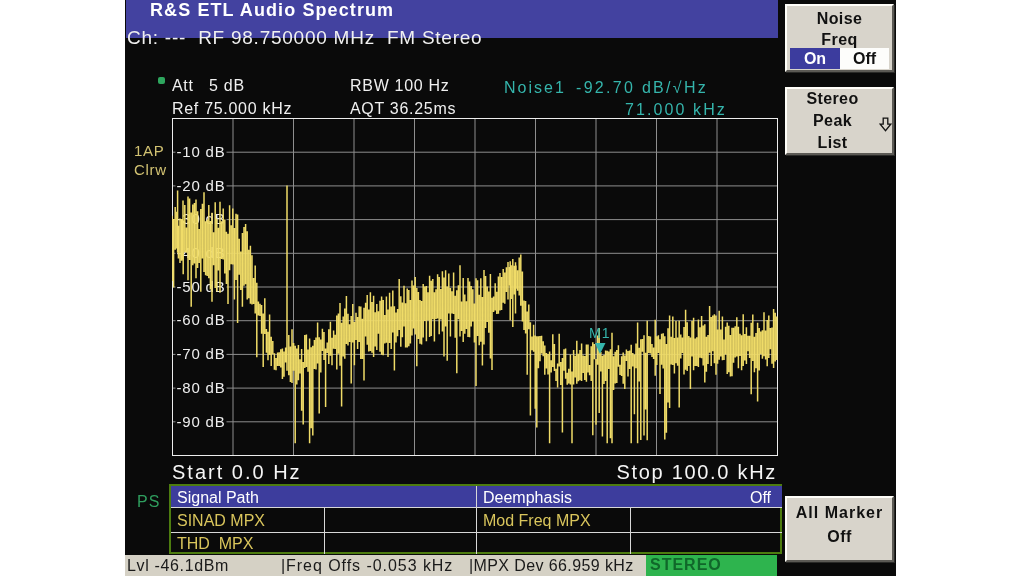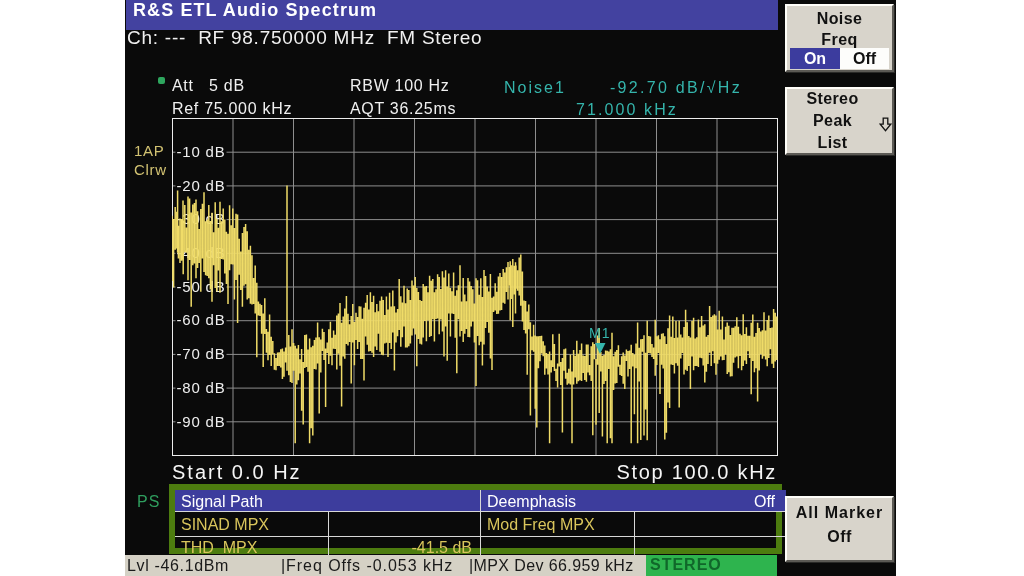--- a/index.html
+++ b/index.html
@@ -1,43 +1,43 @@
 <!DOCTYPE html>
 <html><head><meta charset="utf-8"><style>
 * { margin:0; padding:0; box-sizing:border-box; }
 html,body { width:1024px; height:576px; background:#ffffff; position:relative; overflow:hidden;
   font-family:"Liberation Sans", sans-serif; }
 .abs { position:absolute; }
 .panel { left:125px; top:0; width:771px; height:576px; background:#0a0a0a; }
-.titlebar { left:126px; top:0; width:652px; height:30px; background:#4342a0; color:#fff;
-  font-size:18px; font-weight:bold; line-height:20px; padding-left:7px; letter-spacing:1.1px; }
+.titlebar { left:126px; top:0; width:652px; height:38px; background:#4342a0; color:#fff;
+  font-size:18px; font-weight:bold; line-height:20px; padding-left:24px; letter-spacing:1.1px; }
 .chline { left:127px; top:27px; color:#f0f0f0; font-size:19px; letter-spacing:0.75px; white-space:pre; }
 .set { color:#f0f0f0; font-size:16px; letter-spacing:0.7px; white-space:pre; }
 .cy { color:#35b5ac; }
 .yel { color:#d9c55c; }
 .startstop { color:#f6f6f6; font-size:20px; }
 .btn { position:absolute; left:785px; width:109px; background:#d8d4cb;
   border-top:2px solid #fffef9; border-left:2px solid #fffef9;
   border-right:2px solid #5c5a55; border-bottom:2px solid #5c5a55;
   box-shadow:1px 1px 0 #2a2a28; color:#111; font-weight:bold; font-size:16px; text-align:center; }
 .cell { position:absolute; line-height:21px; white-space:pre; font-size:16px; }
 </style></head>
 <body>
 <div class="abs panel"></div>
 <div class="abs titlebar">R&amp;S ETL Audio Spectrum</div>
 <div class="abs chline">Ch: ---  RF 98.750000 MHz  FM Stereo</div>
 
 <div class="abs" style="left:158px;top:77px;width:7px;height:7px;background:#2ea65e;border-radius:2px"></div>
 <div class="abs set" style="left:172px;top:77px">Att   5 dB</div>
 <div class="abs set" style="left:350px;top:77px">RBW 100 Hz</div>
 <div class="abs set cy" style="left:504px;top:79px;letter-spacing:2px">Noise1</div>
-<div class="abs set cy" style="left:576px;top:79px;width:200px;text-align:center;letter-spacing:2.3px">-92.70 dB/√Hz</div>
+<div class="abs set cy" style="left:576px;top:79px;width:200px;text-align:left;letter-spacing:2.3px">-92.70 dB/√Hz</div>
 <div class="abs set" style="left:172px;top:100px">Ref 75.000 kHz</div>
 <div class="abs set" style="left:350px;top:100px">AQT 36.25ms</div>
-<div class="abs set cy" style="left:576px;top:101px;width:200px;text-align:left;letter-spacing:2.1px">71.000 kHz</div>
+<div class="abs set cy" style="left:576px;top:101px;width:200px;text-align:center;letter-spacing:2.1px">71.000 kHz</div>
 
 <div class="abs set" style="left:134px;top:142px;font-size:15px;font-weight:normal;color:#d2c272">1AP</div>
 <div class="abs set" style="left:134px;top:161px;font-size:15px;font-weight:normal;color:#d2c272">Clrw</div>
 <div class="abs set" style="left:137px;top:493px;font-size:16px;font-weight:normal;color:#2f9e5e;letter-spacing:1.2px">PS</div>
 
 <svg class="abs" style="left:172px;top:118px" width="606" height="338" viewBox="0 0 606 338">
 <rect x="0.5" y="0.5" width="605" height="337" fill="none" stroke="#ededed"></rect>
 <line x1="61.0" y1="1" x2="61.0" y2="337" stroke="#8e8e8e"></line>
     <line x1="121.5" y1="1" x2="121.5" y2="337" stroke="#8e8e8e"></line>
     <line x1="182.0" y1="1" x2="182.0" y2="337" stroke="#8e8e8e"></line>
@@ -75,29 +75,28 @@
     <rect x="3.5" y="294" width="51" height="16" fill="#0a0a0a"></rect>
     <text x="4.5" y="308.5" fill="#eeeeee" font-size="15" letter-spacing="0.8" font-family="Liberation Sans">-90 dB</text>
 <path d="M0.0 97.7L0.0 162.9M1.6 101.0L1.6 169.5M3.2 89.1L3.2 131.8M4.8 93.8L4.8 130.6M5.6 72.5L5.6 134.8M6.4 107.7L6.4 140.4M8.0 100.6L8.0 144.9M9.6 101.0L9.6 142.8M11.0 82.6L11.0 141.5M11.2 102.5L11.2 156.2M12.8 86.9L12.8 134.3M14.4 109.4L14.4 134.7M16.0 78.6L16.0 162.2M17.6 80.5L17.6 142.1M19.2 94.4L19.2 188.7M20.8 86.4L20.8 147.2M22.4 85.1L22.4 145.6M24.0 81.4L24.0 160.3M25.6 93.2L25.6 150.1M27.2 111.1L27.2 145.1M28.8 90.9L28.8 173.8M30.4 85.7L30.4 140.5M32.0 74.3L32.0 154.1M33.6 103.3L33.6 157.2M35.2 101.6L35.2 158.1M36.8 86.9L36.8 160.2M38.4 102.9L38.4 171.6M40.0 94.8L40.0 183.7M41.6 114.3L41.6 147.3M43.2 84.2L43.2 169.9M44.8 100.6L44.8 173.5M46.4 109.8L46.4 152.5M48.0 83.7L48.0 174.8M49.6 103.2L49.6 141.0M51.2 90.5L51.2 141.5M52.8 101.4L52.8 155.4M54.4 113.8L54.4 165.9M56.0 115.7L56.0 185.9M57.6 87.3L57.6 152.2M59.2 107.3L59.2 146.3M60.8 90.5L60.8 146.5M62.4 110.1L62.4 181.4M64.0 95.7L64.0 162.0M65.6 96.5L65.6 205.1M67.2 120.8L67.2 156.8M68.8 133.4L68.8 171.9M70.4 115.0L70.4 188.8M72.0 109.1L72.0 167.7M73.6 105.9L73.6 166.3M75.2 113.2L75.2 181.6M76.8 131.7L76.8 180.2M78.4 127.8L78.4 185.7M80.0 137.2L80.0 186.5M81.6 160.0L81.6 186.0M83.2 147.6L83.2 195.5M84.8 164.8L84.8 239.2M86.4 183.6L86.4 197.5M88.0 185.7L88.0 198.0M89.6 187.0L89.6 215.8M91.2 195.4L91.2 249.0M92.8 180.2L92.8 216.1M94.4 210.9L94.4 234.7M96.0 213.7L96.0 242.2M97.6 196.6L97.6 237.0M99.2 218.7L99.2 247.9M100.8 223.0L100.8 236.3M102.4 235.2L102.4 251.7M104.0 239.9L104.0 252.2M105.6 234.5L105.6 248.0M107.2 234.3L107.2 247.9M108.8 231.2L108.8 249.6M110.4 230.4L110.4 261.1M112.0 233.6L112.0 258.8M113.6 229.6L113.6 244.6M115.0 67.4L115.0 252.8M116.8 217.1L116.8 257.3M118.4 228.6L118.4 263.9M120.0 211.2L120.0 264.9M121.6 224.9L121.6 252.8M123.2 227.8L123.2 325.2M124.8 230.4L124.8 266.6M126.4 227.1L126.4 262.2M128.0 241.2L128.0 255.6M129.6 230.9L129.6 292.8M131.2 244.0L131.2 306.4M132.8 217.0L132.8 249.9M134.4 216.5L134.4 249.0M136.0 231.5L136.0 253.8M137.6 220.6L137.6 325.2M139.2 229.2L139.2 310.3M140.8 227.8L140.8 317.6M142.4 222.0L142.4 250.9M144.0 219.4L144.0 251.6M145.6 204.5L145.6 245.4M147.2 219.3L147.2 295.6M148.8 221.4L148.8 254.5M150.4 210.8L150.4 233.0M152.0 214.0L152.0 241.9M153.6 230.6L153.6 289.1M155.2 224.5L155.2 235.0M156.8 211.3L156.8 246.0M158.4 203.8L158.4 237.7M160.0 219.8L160.0 247.3M161.6 212.4L161.6 230.8M163.2 216.8L163.2 231.0M164.8 197.6L164.8 251.6M166.4 195.4L166.4 235.7M168.0 185.1L168.0 247.7M169.6 204.8L169.6 288.4M171.2 198.6L171.2 238.5M172.8 190.6L172.8 240.8M174.4 178.0L174.4 225.9M176.0 195.8L176.0 227.4M177.6 206.2L177.6 224.1M179.2 197.9L179.2 265.5M180.8 186.1L180.8 224.5M182.4 203.9L182.4 247.2M184.0 194.8L184.0 222.1M185.6 199.0L185.6 230.9M187.2 188.2L187.2 223.9M188.8 188.6L188.8 241.1M190.4 200.8L190.4 241.0M192.0 189.7L192.0 262.4M193.6 184.7L193.6 218.4M195.2 177.1L195.2 226.8M196.8 191.5L196.8 233.6M198.4 174.3L198.4 233.0M200.0 184.0L200.0 234.7M201.6 177.8L201.6 239.1M203.2 194.3L203.2 228.4M204.8 186.0L204.8 232.1M206.4 193.3L206.4 215.8M208.0 182.7L208.0 233.7M209.6 178.4L209.6 236.8M211.2 181.9L211.2 237.3M212.8 196.9L212.8 225.6M214.4 178.5L214.4 224.8M216.0 191.4L216.0 239.1M217.6 174.7L217.6 225.1M219.2 188.6L219.2 231.0M220.8 172.5L220.8 214.5M222.4 188.3L222.4 252.6M224.0 194.6L224.0 224.6M225.6 191.0L225.6 218.3M227.2 160.9L227.2 212.1M228.8 178.3L228.8 228.8M230.4 184.6L230.4 219.2M232.0 167.7L232.0 208.5M233.6 185.2L233.6 229.5M235.2 170.6L235.2 229.5M236.8 171.9L236.8 228.2M238.4 182.0L238.4 225.5M240.0 162.5L240.0 217.6M241.6 167.4L241.6 210.4M243.2 158.9L243.2 216.4M244.8 170.1L244.8 248.2M246.4 174.1L246.4 220.9M248.0 181.9L248.0 225.8M249.6 183.1L249.6 226.4M251.2 166.0L251.2 219.6M252.8 168.6L252.8 202.9M254.4 168.1L254.4 223.3M256.0 174.2L256.0 202.6M257.6 157.7L257.6 219.1M259.2 162.7L259.2 218.0M260.8 160.9L260.8 201.2M262.4 174.2L262.4 223.5M264.0 171.3L264.0 201.0M265.6 156.2L265.6 200.5M267.2 159.0L267.2 216.2M268.8 171.1L268.8 201.6M270.4 153.3L270.4 213.6M272.0 159.6L272.0 238.6M273.6 152.3L273.6 208.5M275.2 168.6L275.2 242.7M276.8 155.6L276.8 195.5M278.4 170.1L278.4 218.5M280.0 173.3L280.0 195.4M281.6 154.4L281.6 196.0M283.2 177.7L283.2 219.8M284.8 172.2L284.8 255.2M286.4 167.3L286.4 201.3M288.0 147.3L288.0 218.5M289.6 183.5L289.6 213.0M291.2 160.1L291.2 224.0M292.8 176.5L292.8 215.8M294.4 183.2L294.4 211.0M296.0 160.1L296.0 218.9M297.6 163.4L297.6 219.3M299.2 168.1L299.2 208.6M300.8 171.3L300.8 203.6M302.4 185.6L302.4 224.4M304.0 160.2L304.0 268.1M305.6 162.3L305.6 217.9M307.2 176.8L307.2 227.3M308.8 160.2L308.8 223.8M310.4 179.1L310.4 247.5M312.0 152.0L312.0 226.4M313.6 158.0L313.6 209.9M315.2 168.5L315.2 204.1M316.8 173.6L316.8 214.8M318.4 155.9L318.4 240.6M320.0 179.7L320.0 252.1M321.6 178.6L321.6 194.1M323.2 165.2L323.2 192.6M324.8 173.8L324.8 195.9M326.4 158.5L326.4 195.7M328.0 154.9L328.0 192.4M329.6 158.9L329.6 192.1M331.2 151.0L331.2 184.8M332.8 154.4L332.8 185.8M334.4 149.3L334.4 173.9M336.0 143.9L336.0 181.5M337.6 149.0L337.6 167.4M338.2 143.2L338.2 202.2M339.2 147.3L339.2 181.0M340.8 158.4L340.8 208.9M340.8 141.1L340.8 178.0M342.4 147.8L342.4 176.6M343.5 144.2L343.5 195.5M344.0 147.5L344.0 170.8M345.6 152.3L345.6 172.7M347.2 139.6L347.2 177.6M348.8 136.5L348.8 187.8M350.4 153.4L350.4 203.6M352.0 182.5L352.0 212.1M353.6 183.1L353.6 215.6M355.2 193.6L355.2 256.7M356.8 186.5L356.8 211.3M358.4 204.2L358.4 297.4M360.0 218.4L360.0 232.2M361.6 206.8L361.6 233.8M363.2 217.4L363.2 290.7M364.8 218.2L364.8 309.4M366.4 218.2L366.4 250.3M368.0 217.9L368.0 243.3M369.6 217.7L369.6 235.5M371.2 223.3L371.2 238.2M372.8 227.5L372.8 256.8M374.4 235.0L374.4 250.5M376.0 236.0L376.0 256.5M377.6 233.4L377.6 325.2M379.2 242.2L379.2 254.4M380.8 216.2L380.8 249.0M382.4 225.9L382.4 252.9M384.0 250.8L384.0 263.0M385.6 245.4L385.6 269.4M387.2 215.7L387.2 248.6M388.8 244.1L388.8 266.9M390.4 239.9L390.4 314.4M392.0 231.3L392.0 252.8M393.6 230.5L393.6 260.8M395.2 254.7L395.2 266.8M396.8 250.8L396.8 265.6M398.4 236.5L398.4 266.4M400.0 253.5L400.0 325.2M401.6 232.1L401.6 266.6M403.2 237.7L403.2 259.6M404.8 222.7L404.8 265.8M406.4 235.7L406.4 263.2M408.0 232.1L408.0 262.2M409.6 225.4L409.6 262.9M411.2 237.6L411.2 255.1M412.8 237.9L412.8 262.1M414.4 226.6L414.4 263.7M416.0 226.5L416.0 254.5M417.6 247.0L417.6 257.3M419.2 228.2L419.2 262.9M420.8 224.2L420.8 317.3M422.4 226.0L422.4 241.2M424.0 240.9L424.0 306.8M425.6 217.5L425.6 246.8M427.2 210.0L427.2 295.1M428.8 233.9L428.8 253.4M430.4 237.8L430.4 318.5M432.0 237.0L432.0 266.1M433.6 232.6L433.6 263.0M435.2 232.7L435.2 325.2M436.8 233.6L436.8 251.1M438.4 231.2L438.4 320.3M440.0 214.7L440.0 325.2M441.6 238.2L441.6 271.9M443.2 233.7L443.2 265.4M444.8 231.9L444.8 265.1M446.4 227.2L446.4 248.8M448.0 246.8L448.0 257.1M449.6 238.2L449.6 258.0M451.2 234.5L451.2 265.7M452.8 237.5L452.8 270.9M454.4 231.5L454.4 243.1M456.0 233.1L456.0 258.4M457.6 232.4L457.6 251.0M459.2 226.7L459.2 325.2M460.8 235.0L460.8 248.5M462.4 236.5L462.4 296.3M464.0 225.4L464.0 250.3M465.6 204.4L465.6 325.2M467.2 229.7L467.2 263.4M468.8 221.2L468.8 321.9M470.4 220.9L470.4 233.7M472.0 217.2L472.0 317.5M473.6 234.8L473.6 291.6M475.2 202.8L475.2 322.3M476.8 218.1L476.8 235.0M478.4 218.6L478.4 235.6M480.0 225.9L480.0 239.1M481.6 229.5L481.6 241.0M483.2 201.8L483.2 257.7M484.8 218.3L484.8 246.9M486.4 217.2L486.4 235.0M488.0 221.3L488.0 276.0M489.6 215.8L489.6 246.7M491.2 215.2L491.2 250.6M492.8 218.2L492.8 321.5M494.4 225.9L494.4 314.8M496.0 210.2L496.0 284.4M497.6 197.5L497.6 290.0M499.2 218.8L499.2 246.4M500.8 198.4L500.8 247.1M502.4 220.0L502.4 255.6M504.0 202.9L504.0 245.3M505.6 219.5L505.6 247.7M507.2 202.8L507.2 289.4M508.8 216.5L508.8 240.6M510.4 219.4L510.4 235.0M512.0 208.9L512.0 256.5M513.6 191.8L513.6 251.7M515.2 204.3L515.2 252.9M516.8 218.1L516.8 248.1M518.4 219.6L518.4 270.9M520.0 203.0L520.0 238.5M521.6 199.8L521.6 252.3M523.2 220.4L523.2 247.9M524.8 219.3L524.8 247.9M526.4 201.5L526.4 249.0M528.0 209.3L528.0 239.7M529.6 198.1L529.6 240.2M531.2 207.5L531.2 247.6M532.8 206.2L532.8 264.5M534.4 218.8L534.4 253.8M536.0 216.9L536.0 245.9M537.6 188.0L537.6 234.8M539.2 199.1L539.2 248.1M540.8 197.4L540.8 233.3M542.4 196.3L542.4 245.3M544.0 197.6L544.0 256.7M545.6 211.6L545.6 245.7M547.2 192.7L547.2 241.8M548.8 211.6L548.8 238.4M550.4 198.4L550.4 242.3M552.0 221.5L552.0 242.1M553.6 208.7L553.6 236.5M555.2 204.6L555.2 256.0M556.8 207.8L556.8 254.3M558.4 217.1L558.4 258.5M560.0 209.8L560.0 258.2M561.6 209.7L561.6 244.7M563.2 208.3L563.2 239.4M564.8 199.2L564.8 238.4M566.4 208.7L566.4 250.2M568.0 215.8L568.0 238.0M569.6 217.3L569.6 252.2M571.2 196.3L571.2 248.0M572.8 215.9L572.8 242.6M574.4 209.3L574.4 246.0M576.0 217.8L576.0 233.2M577.6 217.7L577.6 240.1M579.2 204.8L579.2 276.2M580.8 196.4L580.8 243.1M582.4 218.7L582.4 254.2M584.0 214.9L584.0 250.3M585.6 204.7L585.6 283.4M587.2 210.0L587.2 252.4M588.8 213.5L588.8 236.2M590.4 212.3L590.4 240.7M592.0 194.3L592.0 238.2M593.6 212.5L593.6 241.5M595.2 202.0L595.2 248.2M596.8 197.6L596.8 240.0M598.4 209.9L598.4 231.3M600.0 209.6L600.0 245.8M601.6 191.0L601.6 249.9M603.2 194.8L603.2 243.6M604.8 198.5L604.8 242.0" fill="none" stroke="#f0dc68" stroke-width="1.5" stroke-linejoin="round"></path>
 <text x="417" y="220" fill="#35b5ac" font-size="14" letter-spacing="1.2" font-family="Liberation Sans">M1</text>
 <polygon points="423,225 433.5,225 428,236" fill="#35b5ac"></polygon>
 </svg>
 
 <div class="abs startstop" style="left:172px;top:461px;letter-spacing:2px">Start 0.0 Hz</div>
 <div class="abs startstop" style="left:477px;top:461px;width:300px;text-align:right;letter-spacing:1.7px">Stop 100.0 kHz</div>
 
-<div class="abs" style="left:169px;top:484px;width:613px;height:70px;border:6px solid #4d7c0f">
+<div class="abs" style="left:169px;top:484px;width:613px;height:70px;border:2px solid #4d7c0f">
   <div class="abs" style="left:0;top:0;width:611px;height:22px;background:#3d3d9d"></div>
   <div class="cell" style="left:6px;top:1px;color:#fff">Signal Path</div>
   <div class="cell" style="left:312px;top:1px;color:#fff">Deemphasis</div>
   <div class="cell" style="left:312px;top:1px;width:288px;text-align:right;color:#fff">Off</div>
   <div class="cell yel" style="left:6px;top:24px">SINAD MPX</div>
   <div class="cell yel" style="left:312px;top:24px">Mod Freq MPX</div>
   <div class="cell yel" style="left:6px;top:47px">THD  MPX</div>
-  <div class="cell yel" style="left:0;top:47px;width:297px;text-align:right">-41.5 dB</div>
   <div class="abs" style="left:0;top:21px;width:611px;height:1px;background:#d8d8d8"></div>
   <div class="abs" style="left:0;top:46px;width:611px;height:1px;background:#d8d8d8"></div>
   <div class="abs" style="left:153px;top:21px;width:1px;height:47px;background:#d8d8d8"></div>
   <div class="abs" style="left:305px;top:0;width:1px;height:68px;background:#d8d8d8"></div>
   <div class="abs" style="left:459px;top:21px;width:1px;height:47px;background:#d8d8d8"></div>
 </div>
 
 <div class="abs" style="left:125px;top:555px;width:521px;height:21px;background:#d5d1c5"></div>
 <div class="abs" style="left:646px;top:555px;width:131px;height:21px;background:#2eb44e"></div>
 <div class="abs" style="left:127px;top:557px;font-size:16px;color:#1a1a1a;letter-spacing:0.65px">Lvl -46.1dBm</div>

